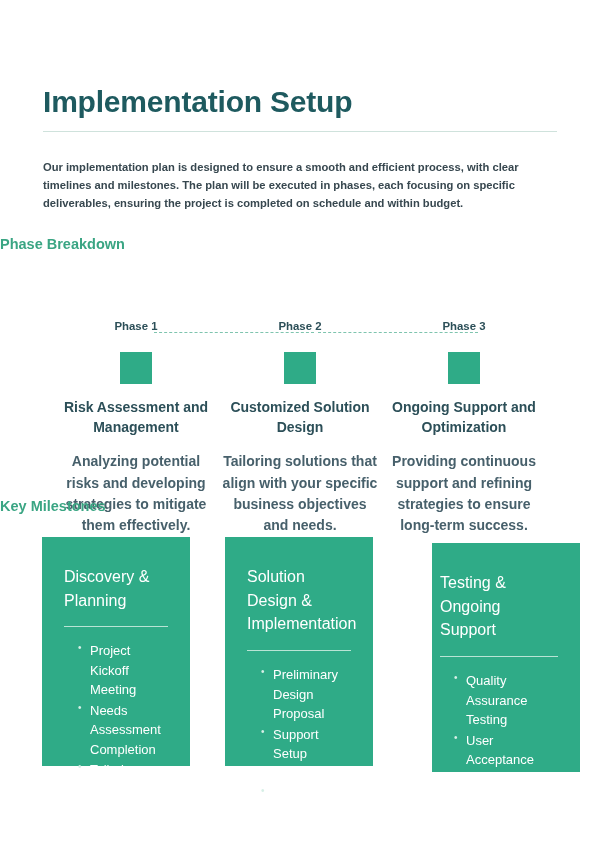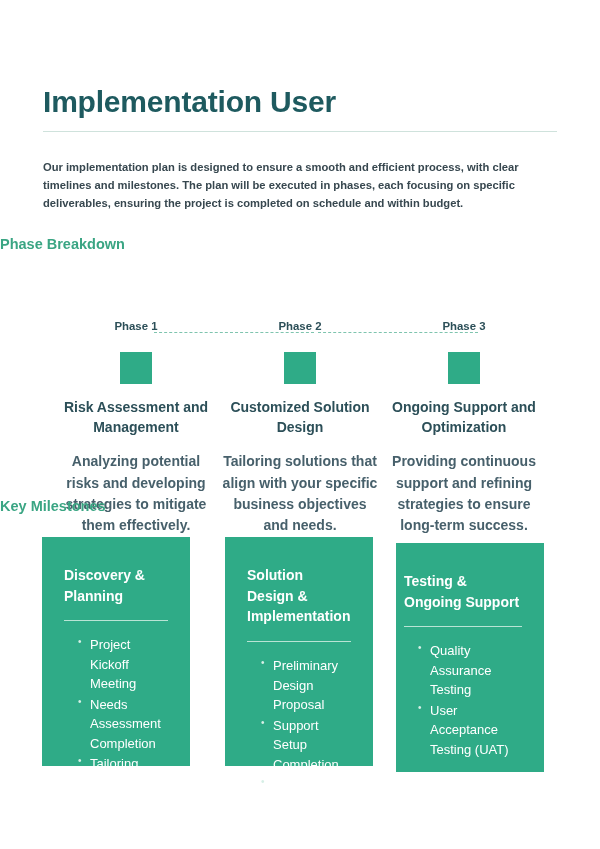--- a/index.html
+++ b/index.html
@@ -127,25 +127,25 @@
   
   .card {
     position: absolute;
     background: #2fab87;
     box-sizing: border-box;
     padding: 28px 22px 20px 22px;
     color: #ffffff;
   }
   .card.k1 { left: 42px;  top: 537px; width: 148px; height: 229px; }
   .card.k2 { left: 225px; top: 537px; width: 148px; height: 229px; }
-  .card.k3 { left: 396px; top: 543px; width: 148px; height: 229px; padding-left: 8px; }
+  .card.k3 { left: 432px; top: 543px; width: 148px; height: 229px; padding-left: 8px; }
 
   .card-title {
-    font-size: 14px;
-    font-weight: bold;
+    font-size: 16px;
+    font-weight: normal;
     line-height: 1.48;
     color: #ffffff;
   }
   .card-divider {
     margin-top: 14px;
     height: 1px;
     background: #b9e4d5;
   }
   .card-list {
     margin: 14px 0 0 0;
@@ -167,21 +167,21 @@
     top: -1px;
     color: #d6efe6;
     font-size: 10px;
   }
 </style>
 </head>
 <body>
 
 <div class="page">
 
-  <div class="doc-title">Implementation User</div>
+  <div class="doc-title">Implementation Setup</div>
   <div class="title-rule"></div>
   <div class="intro">Our implementation plan is designed to ensure a smooth and efficient process, with clear timelines and milestones. The plan will be executed in phases, each focusing on specific deliverables, ensuring the project is completed on schedule and within budget.</div>
 
   <div class="section-heading heading-phase">Phase Breakdown</div>
 
   <div class="timeline">
     <div class="dash d1"></div>
     <div class="dash d2"></div>
 
     <div class="phase-col c1">

